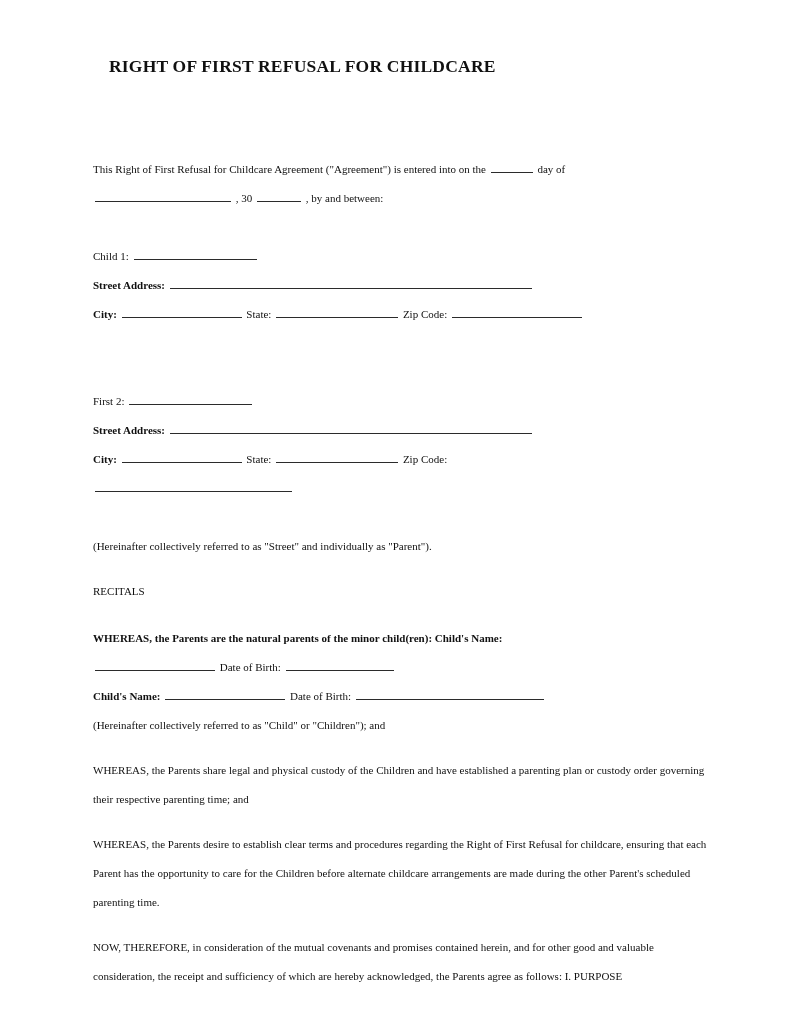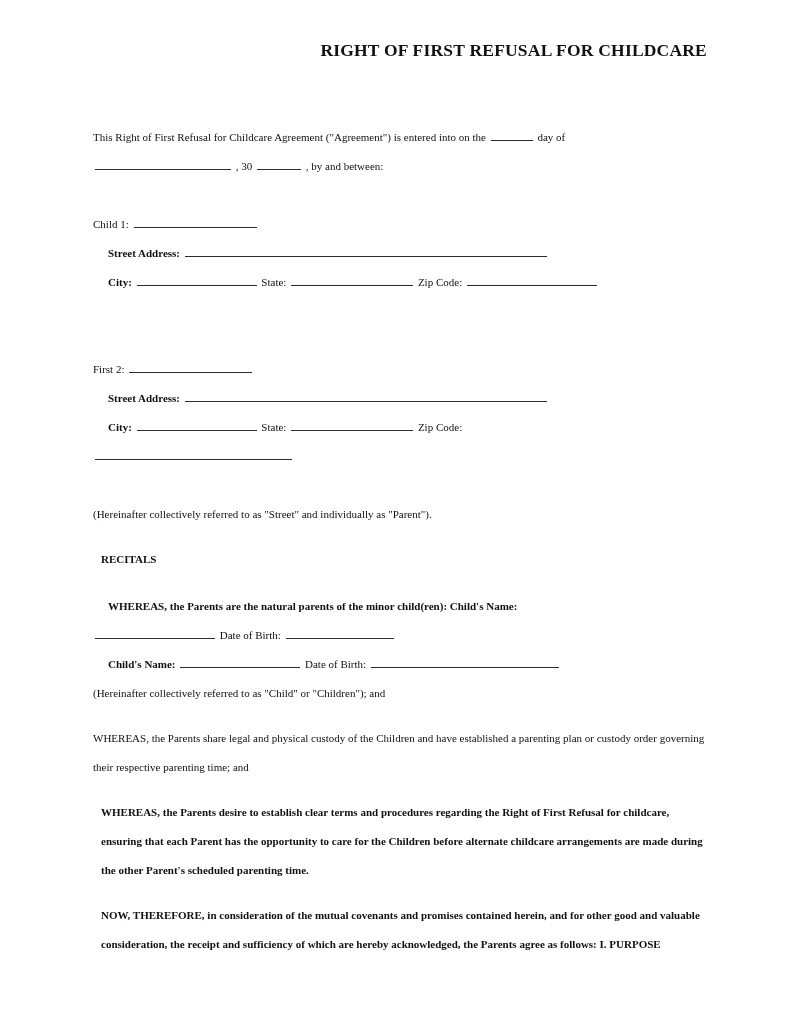--- a/index.html
+++ b/index.html
@@ -19,41 +19,39 @@
     overflow: hidden;
     box-sizing: border-box;
   }
   .content {
     position: absolute;
     left: 93px;
     top: 0;
     width: 614px;
   }
   .doc-title {
-    text-align: right;
+    text-align: left;
     font-size: 17.5px;
     font-weight: bold;
     letter-spacing: 0.2px;
-    margin: 0;
+    margin: 16px;
     padding-top: 40px;
     line-height: 1.2;
   }
   .para {
     font-size: 11px;
     line-height: 29px;
     margin: 0;
     text-align: left;
   }
   .para.bold {
-    font-weight: bold;
-    margin-left: 8px;
+    font-weight: normal;
   }
   .b {
     font-weight: bold;
-    margin-left: 15px;
   }
   
   .gap-intro   { height: 62px; }
   .gap-p1      { height: 29px; }
   .gap-and     { height: 29px; }
   .gap-p2      { height: 29px; }
   .gap-herein  { height: 29px; }
   .gap-recit   { height: 16px; }
   .gap-whereas { height: 18px; }
   .gap-block   { height: 16px; }

